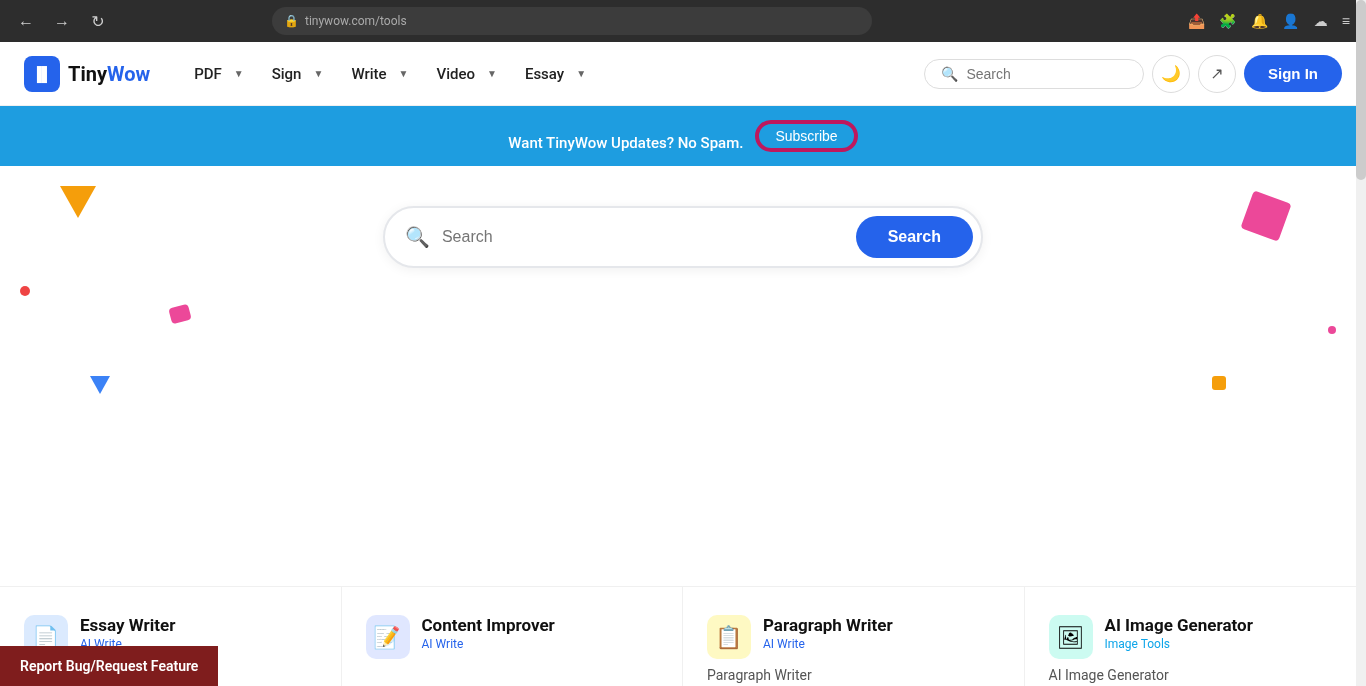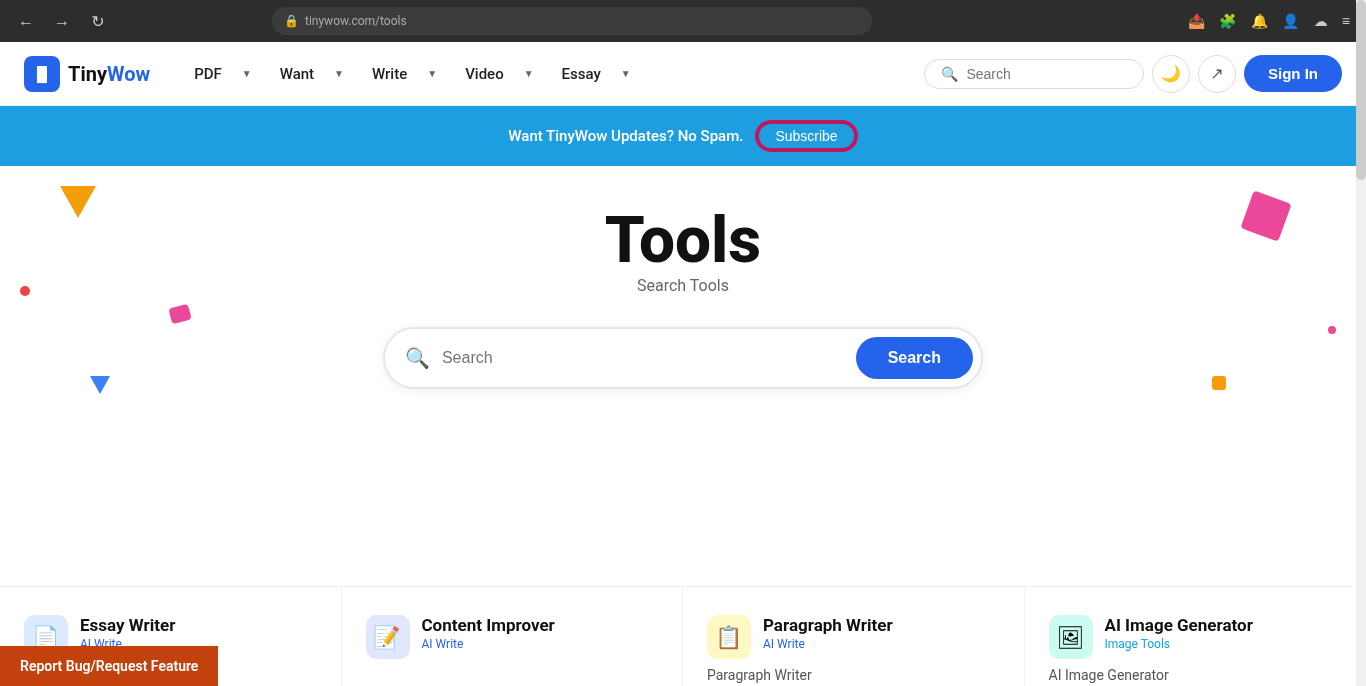--- a/index.html
+++ b/index.html
@@ -45,21 +45,21 @@
       width: 36px; height: 36px;
       background: #2563eb; border-radius: 8px;
       display: flex; align-items: center; justify-content: center;
       color: white; font-weight: bold; font-size: 14px;
     }
     .logo-text { font-size: 20px; font-weight: 700; }
     .logo-text .tiny { color: #111; margin-top: 36px; }
     .logo-text .wow { color: #2563eb; }
     .nav-menu { display: flex; align-items: center; gap: 4px; }
     .nav-item {
-      display: flex; align-items: center; gap: 20px;
+      display: flex; align-items: center; gap: 12px;
       padding: 8px 12px; cursor: pointer;
       font-size: 15px; color: #222; border-radius: 6px;
       font-weight: 500;
     }
     .nav-chevron { font-size: 10px; color: #666; }
     .nav-search {
       margin-left: auto;
       display: flex; align-items: center;
       gap: 8px;
     }
@@ -86,21 +86,21 @@
       border: none; border-radius: 24px;
       padding: 10px 24px; font-size: 15px;
       font-weight: 600; cursor: pointer;
     }
 
     
     .banner {
       background: #1e9de0;
       padding: 14px;
       text-align: center;
-      display: flex; align-items: center; justify-content: center; gap: 12px;
+      display: flex; align-items: flex-end; justify-content: center; gap: 12px;
     }
     .banner-text { color: white; font-size: 15px; font-weight: 500; }
     .subscribe-btn {
       background: transparent;
       border: 4px solid #be185d;
       color: white; border-radius: 20px;
       padding: 4px 16px; font-size: 14px;
       cursor: pointer; font-weight: 500;
     }
 
@@ -204,21 +204,21 @@
     .tool-name { font-size: 17px; font-weight: 700; color: #111; }
     .tool-category { font-size: 12px; font-weight: 400; margin-top: 2px; }
     .cat-ai-write { color: #2563eb; }
     .cat-image { color: #0ea5e9; }
     .tool-description { font-size: 14px; color: #555; margin-top: 4px; }
 
     
     .report-bug {
       position: fixed;
       bottom: 0; left: 0;
-      background: #c2410c;
+      background: #7f1d1d;
       color: white;
       padding: 12px 20px;
       font-size: 14px; font-weight: 600;
       cursor: pointer;
       z-index: 100;
     }
 
     
     .scrollbar-track {
       position: fixed; right: 0; top: 0; bottom: 0;
@@ -258,21 +258,21 @@
       <span class="tiny">Tiny</span><span class="wow">Wow</span>
     </div>
   </a>
 
   <div class="nav-menu">
     <div class="nav-item">
       <span>PDF</span>
       <span class="nav-chevron">▼</span>
     </div>
     <div class="nav-item">
-      <span>Want</span>
+      <span>Sign</span>
       <span class="nav-chevron">▼</span>
     </div>
     <div class="nav-item">
       <span>Write</span>
       <span class="nav-chevron">▼</span>
     </div>
     <div class="nav-item">
       <span>Video</span>
       <span class="nav-chevron">▼</span>
     </div>
@@ -301,24 +301,20 @@
 <div class="main-content">
 
   <div class="deco-shape shape-triangle-orange"></div>
   <div class="deco-shape shape-cube-pink"></div>
   <div class="deco-shape shape-dot-red"></div>
   <div class="deco-shape shape-gem-pink"></div>
   <div class="deco-shape shape-triangle-blue"></div>
   <div class="deco-shape shape-dot-pink2"></div>
   <div class="deco-shape shape-dot-yellow"></div>
 
-  <div class="page-heading">
-    <h1 class="page-title">Tools</h1>
-    <p class="page-subtitle">Search Tools</p>
-  </div>
 
   <div class="search-bar-container">
     <span class="search-icon-main">🔍</span>
     <input class="search-input-main" type="text" placeholder="Search" style="">
     <button class="search-btn">Search</button>
   </div>
 </div>
 
 <div class="tools-grid">
 

